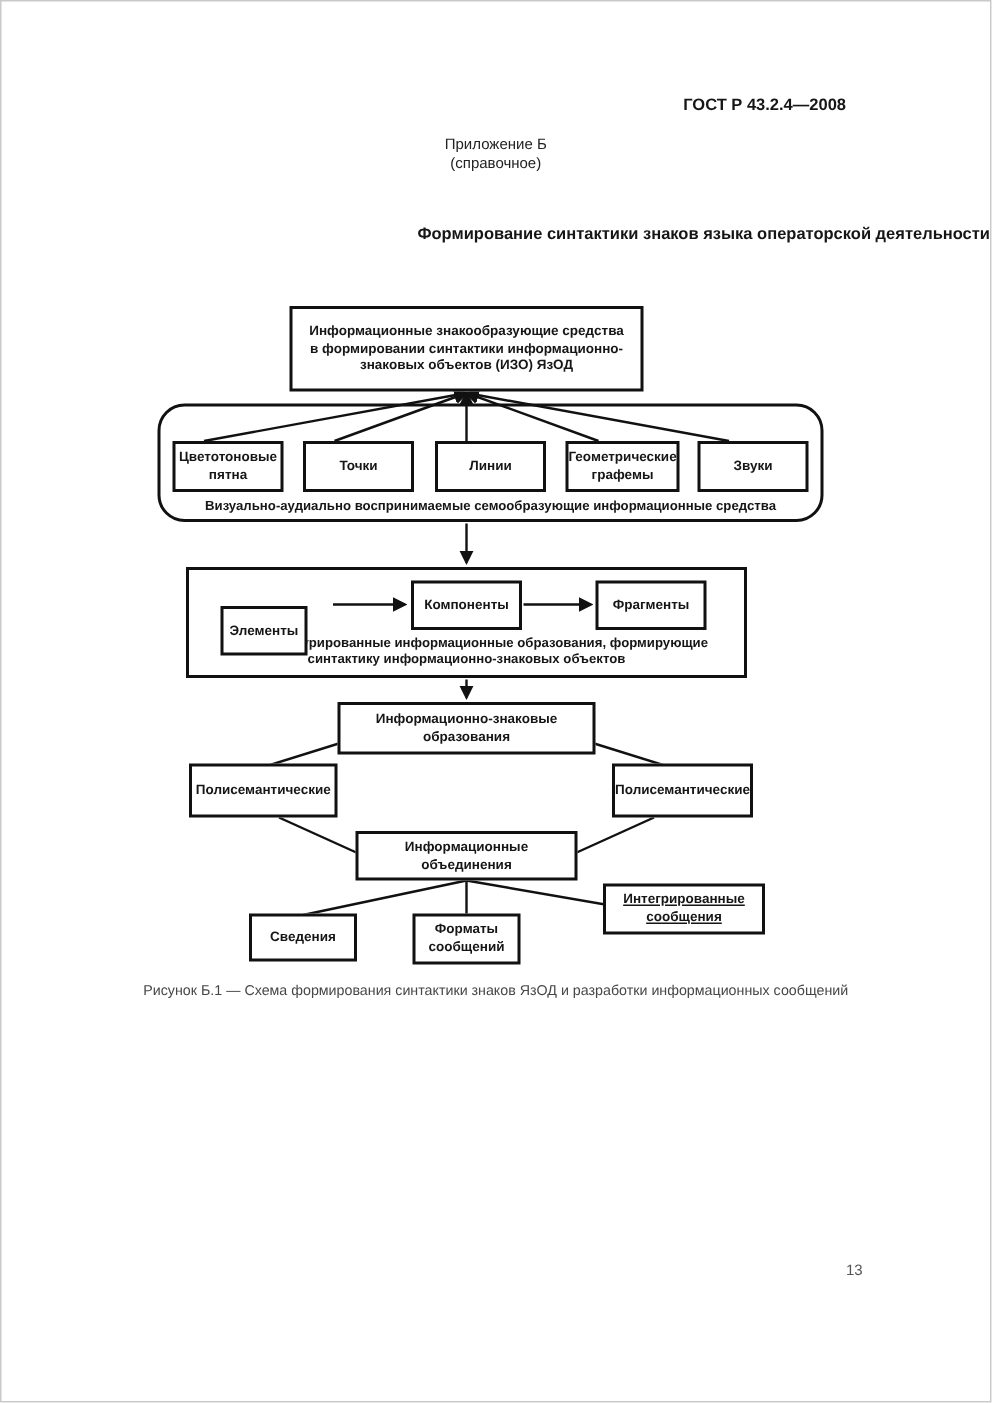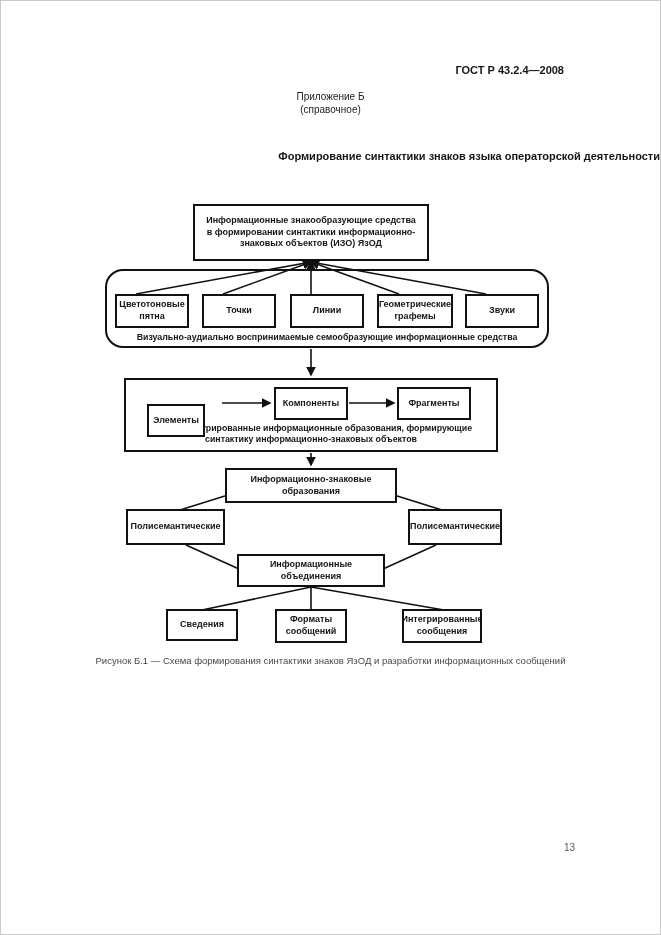--- a/index.html
+++ b/index.html
@@ -57,21 +57,21 @@
   #sb-0{left:21px;top:7px;width:58px;height:33px;margin-top:17px;}
   #sb-1{left:148px;top:7px;width:74px;height:33px;}
   #sb-2{left:271px;top:7px;width:74px;height:33px;}
   #grp-struct .group-label{top:43px;}
   #izo{left:224px;top:467px;width:172px;height:35px;}
   #mono{left:125px;top:508px;width:99px;height:36px;}
   #poly{left:407px;top:508px;width:94px;height:36px;}
   #union{left:236px;top:553px;width:148px;height:33px;}
   #bb-0{left:165px;top:608px;width:72px;height:32px;}
   #bb-1{left:274px;top:608px;width:72px;height:34px;}
-  #bb-2{left:401px;top:608px;width:80px;height:34px;}
+  #bb-2{left:401px;top:588px;width:108px;height:34px;text-decoration:underline;}
   .fig-caption{
     position:absolute;top:653px;left:40px;right:40px;
     text-align:center;font-size:9.5px;line-height:1.5;color:#474747;
   }
   .page-number{
     position:absolute;left:563px;top:841px;
     font-size:10px;color:#555;
   }
 </style>
 </head>

